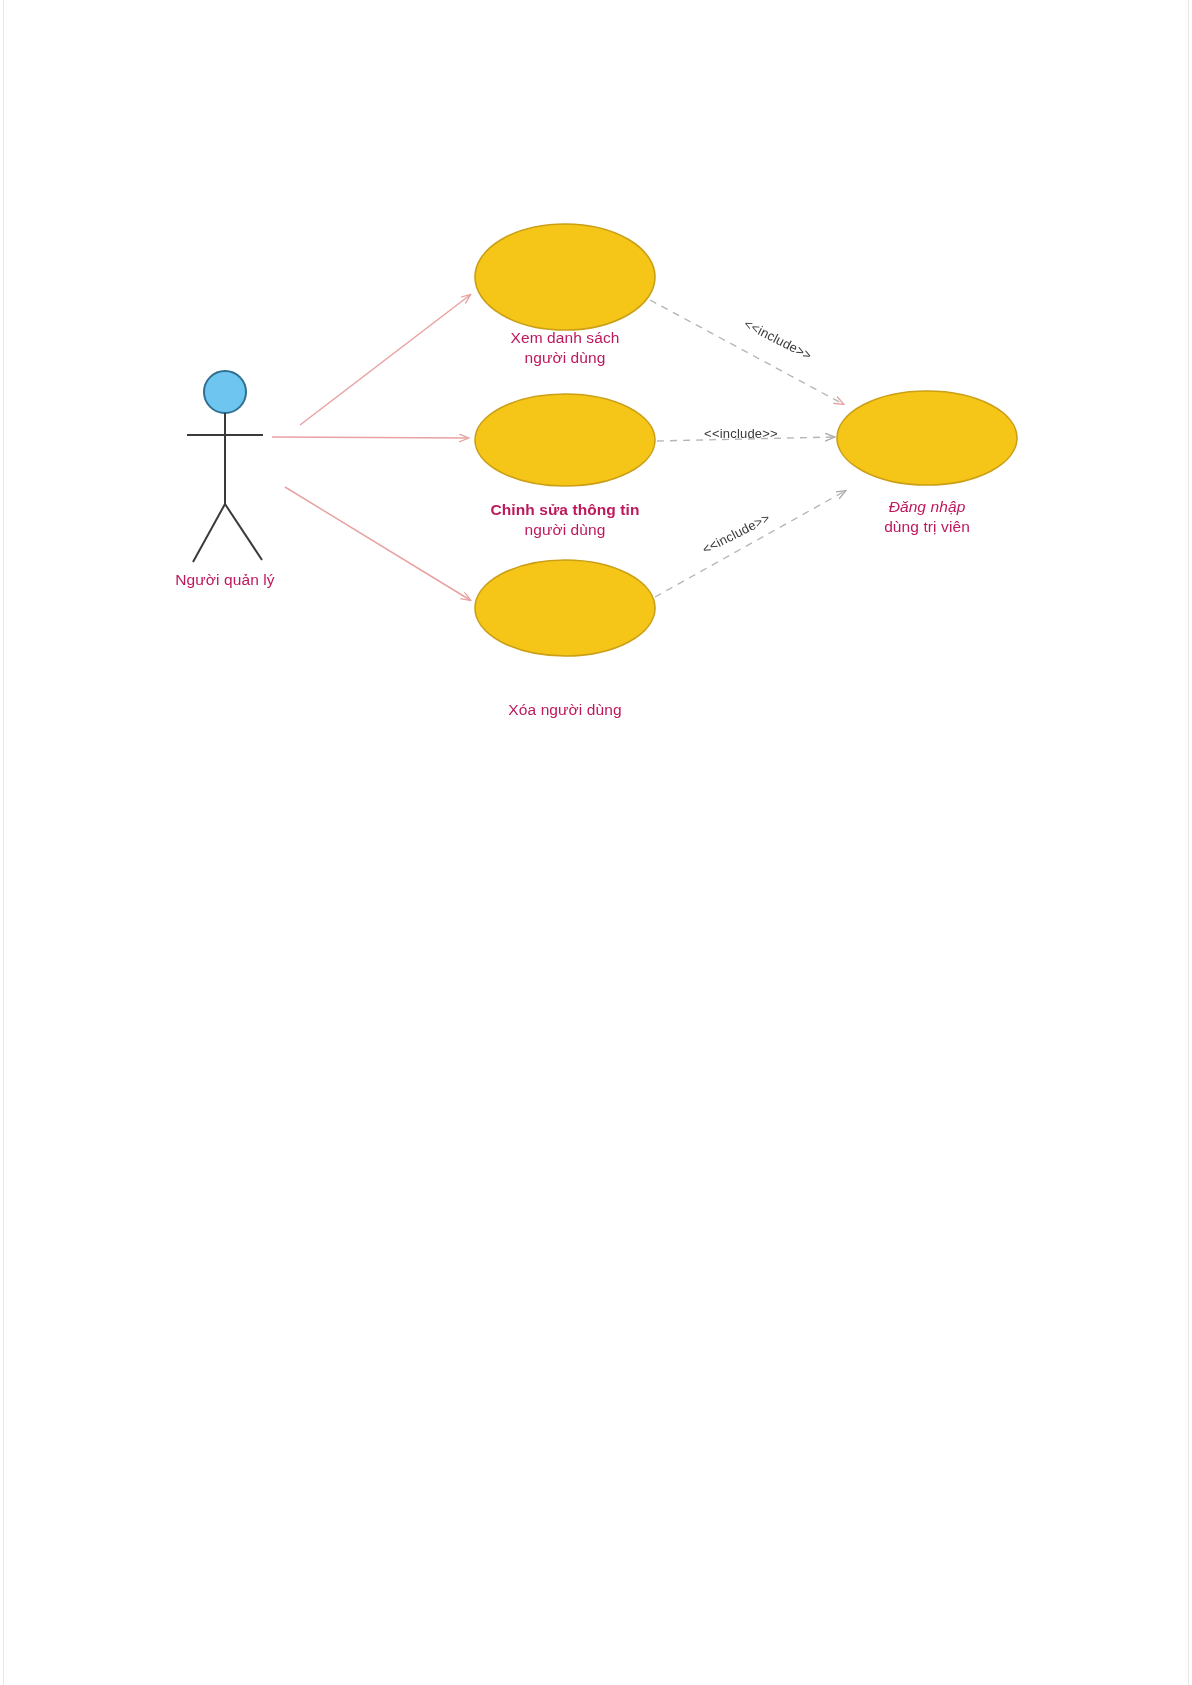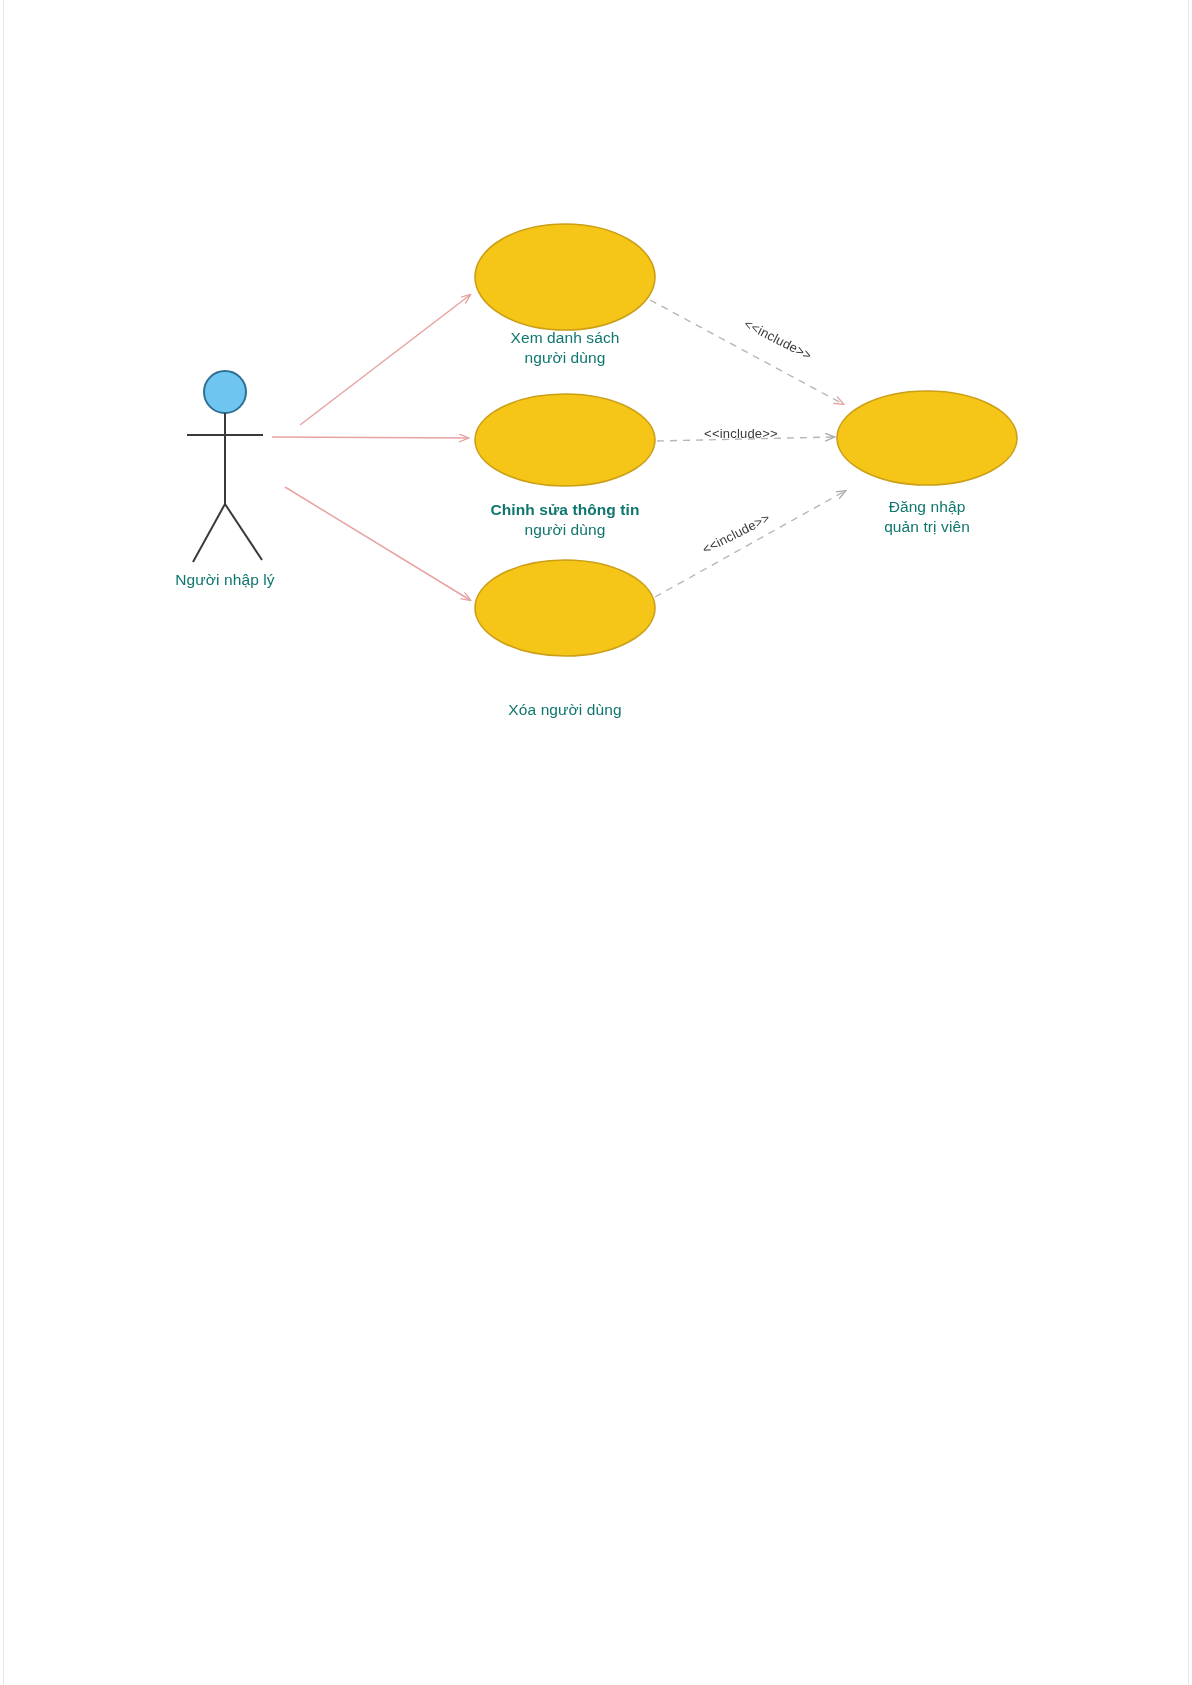--- a/index.html
+++ b/index.html
@@ -27,21 +27,21 @@
     width: 1px;
     height: 1685px;
     background: #e8e8e8;
   }
   .page-edge.left  { left: 3px; }
   .page-edge.right { left: 1188px; }
 
   .label {
     position: absolute;
     text-align: center;
-    color: #0f766e;
+    color: #be185d;
     font-size: 15.5px;
     line-height: 19px;
     white-space: pre;
     letter-spacing: 0.1px;
   }
   .label.small {
     font-size: 13px;
     color: #3a3a3a;
     letter-spacing: 0.2px;
   }
@@ -89,32 +89,32 @@
 
     <g>
       <circle cx="225" cy="392" r="21" fill="#6ec6f0" stroke="#2f6f92" stroke-width="2"></circle>
       <line x1="225" y1="413" x2="225" y2="504" stroke="#3a3a3a" stroke-width="2"></line>
       <line x1="187" y1="435" x2="263" y2="435" stroke="#3a3a3a" stroke-width="2"></line>
       <line x1="225" y1="504" x2="193" y2="562" stroke="#3a3a3a" stroke-width="2"></line>
       <line x1="225" y1="504" x2="262" y2="560" stroke="#3a3a3a" stroke-width="2"></line>
     </g>
   </svg>
 
-  <div class="label" style="left:125px; top:570px; width:200px;">Người nhập lý</div>
+  <div class="label" style="left:125px; top:570px; width:200px;">Người quản lý</div>
 
   <div class="label" style="left:465px; top:328px; width:200px;">Xem danh sách</div>
   <div class="label" style="left:465px; top:348px; width:200px;">người dùng</div>
 
   <div class="label" style="left:465px; top:500px; width:200px;font-weight:bold;">Chỉnh sửa thông tin</div>
   <div class="label" style="left:465px; top:520px; width:200px;">người dùng</div>
 
   <div class="label" style="left:465px; top:700px; width:200px;">Xóa người dùng</div>
 
-  <div class="label" style="left:827px; top:497px; width:200px;">Đăng nhập</div>
-  <div class="label" style="left:827px; top:517px; width:200px;">quản trị viên</div>
+  <div class="label" style="left:827px; top:497px; width:200px;font-style:italic;">Đăng nhập</div>
+  <div class="label" style="left:827px; top:517px; width:200px;">dùng trị viên</div>
 
   <div class="label small" style="left:718px; top:330px; width:120px; transform:rotate(27deg); transform-origin:center center;">&lt;&lt;include&gt;&gt;</div>
 
   <div class="label small" style="left:681px; top:424px; width:120px;">&lt;&lt;include&gt;&gt;</div>
 
   <div class="label small" style="left:676px; top:524px; width:120px; transform:rotate(-27deg); transform-origin:center center;">&lt;&lt;include&gt;&gt;</div>
 
 </div>
 
 </body></html>

